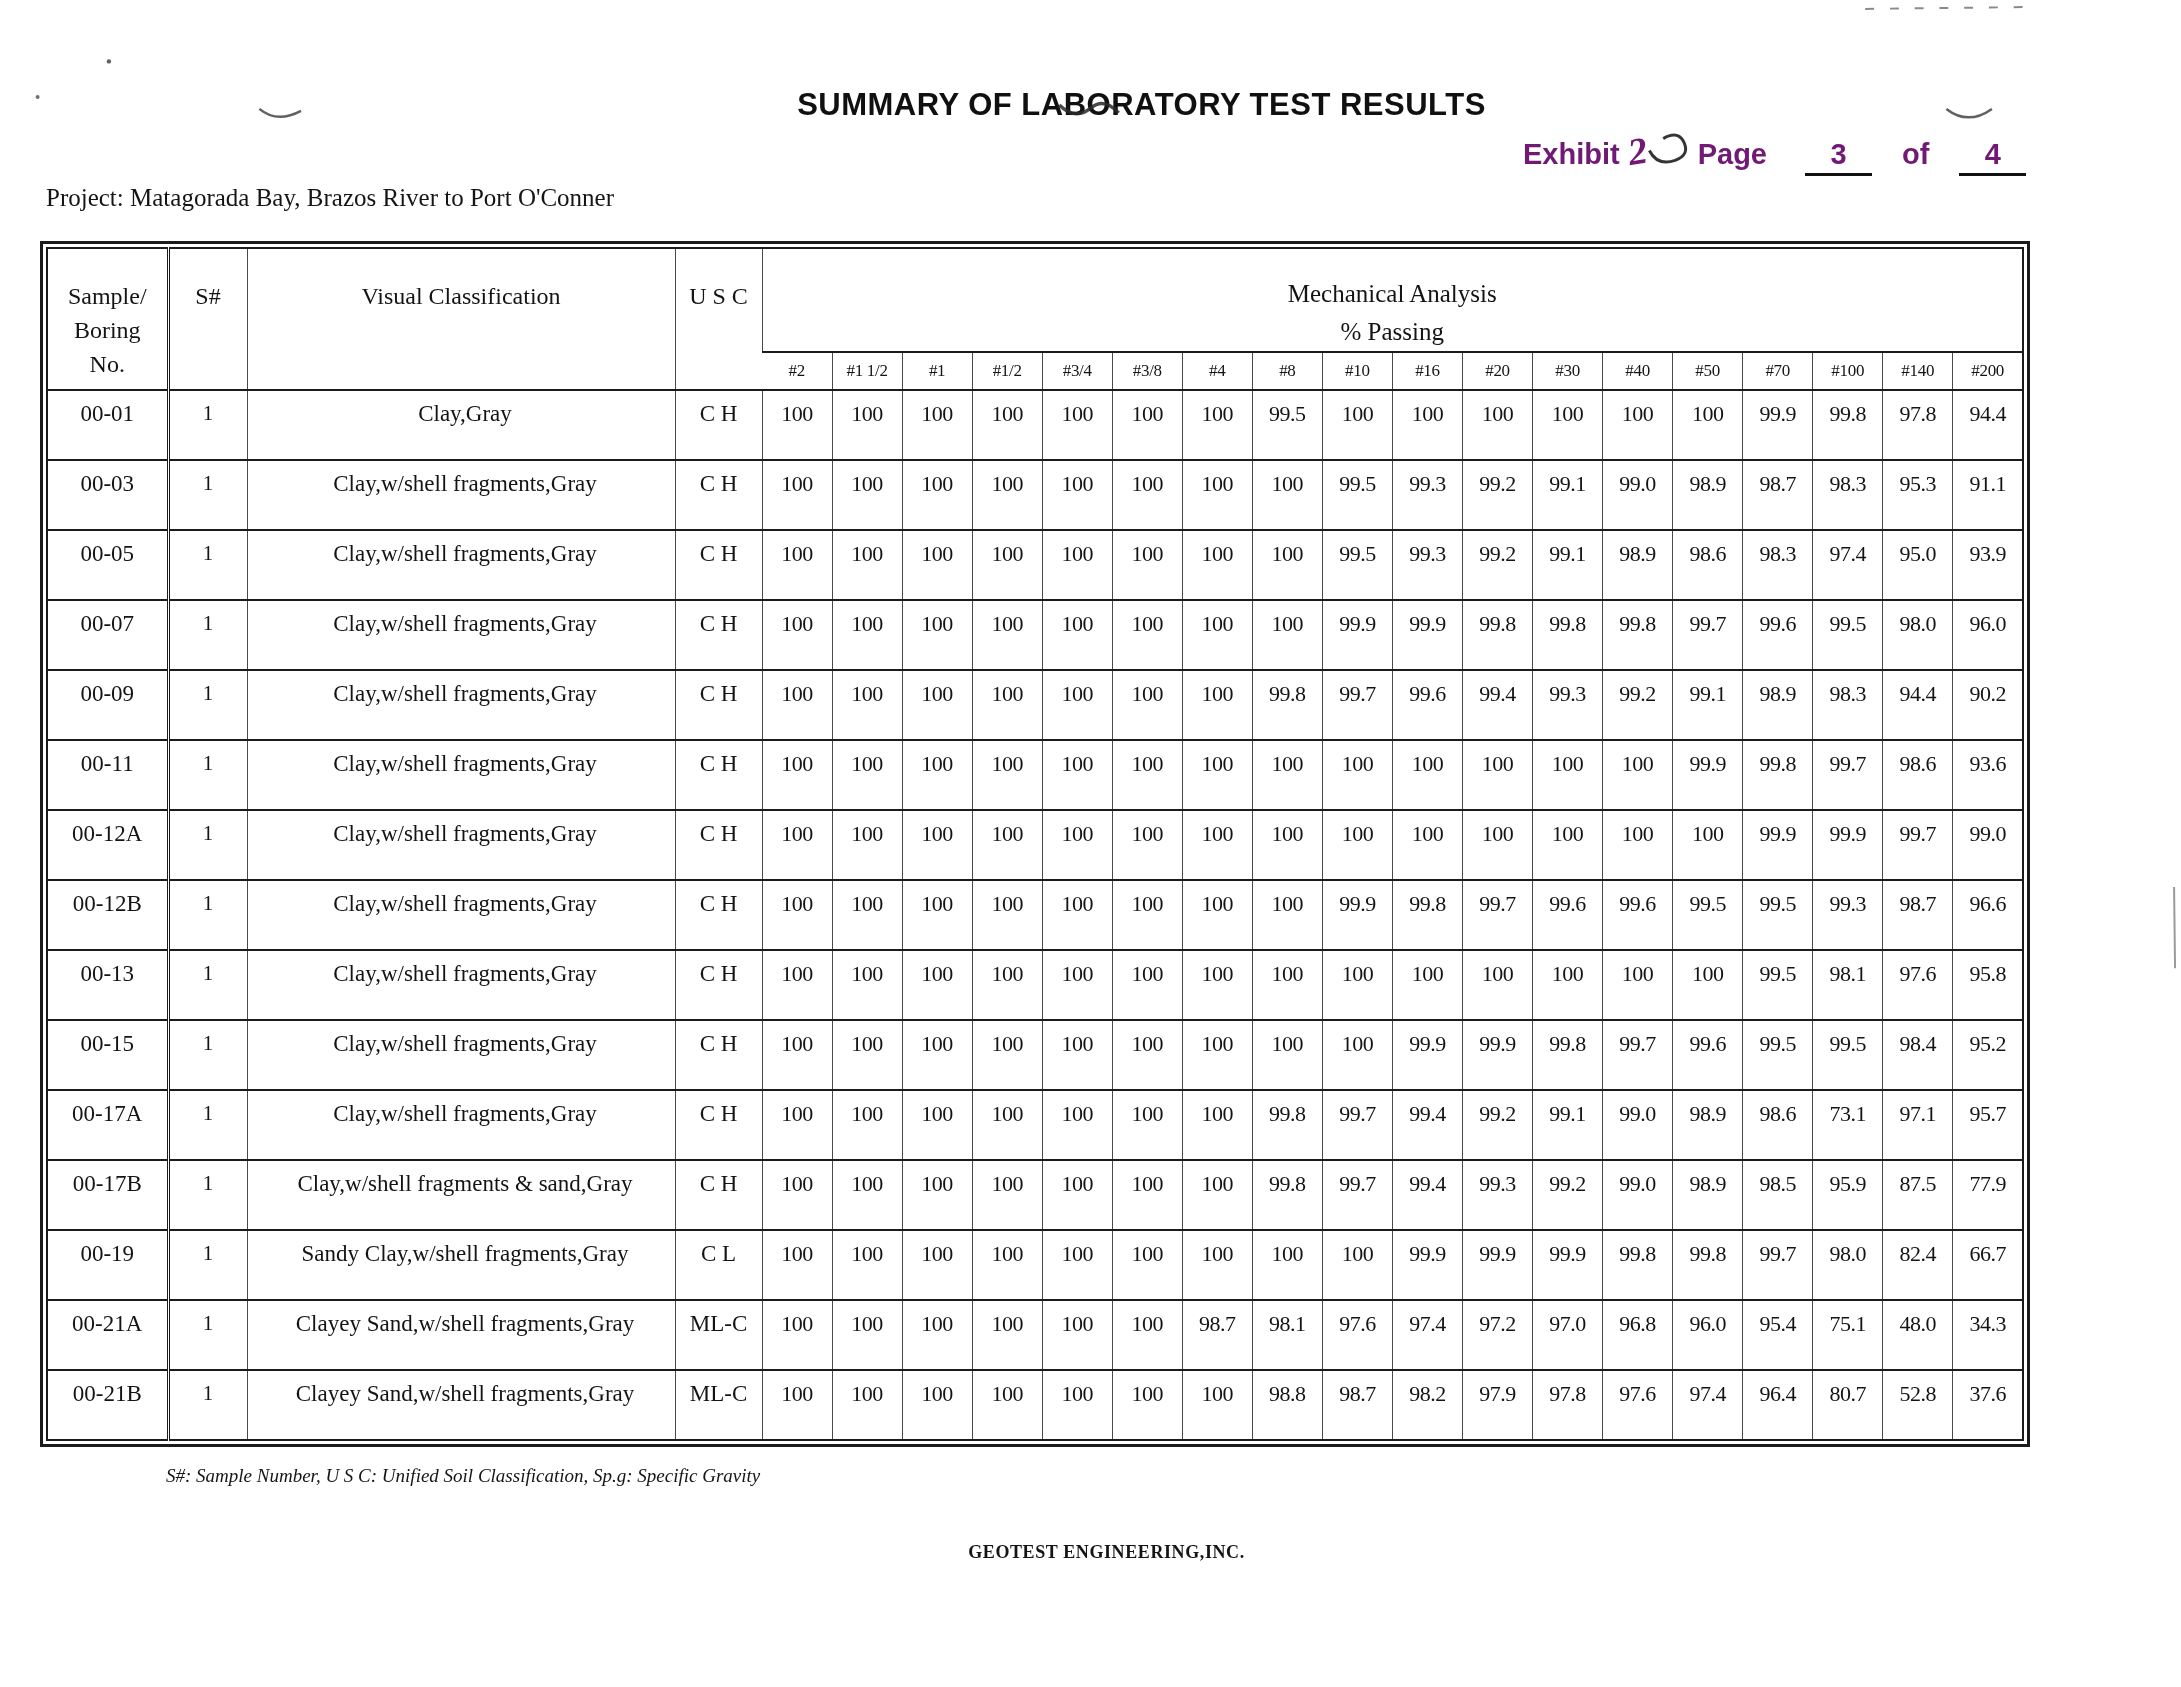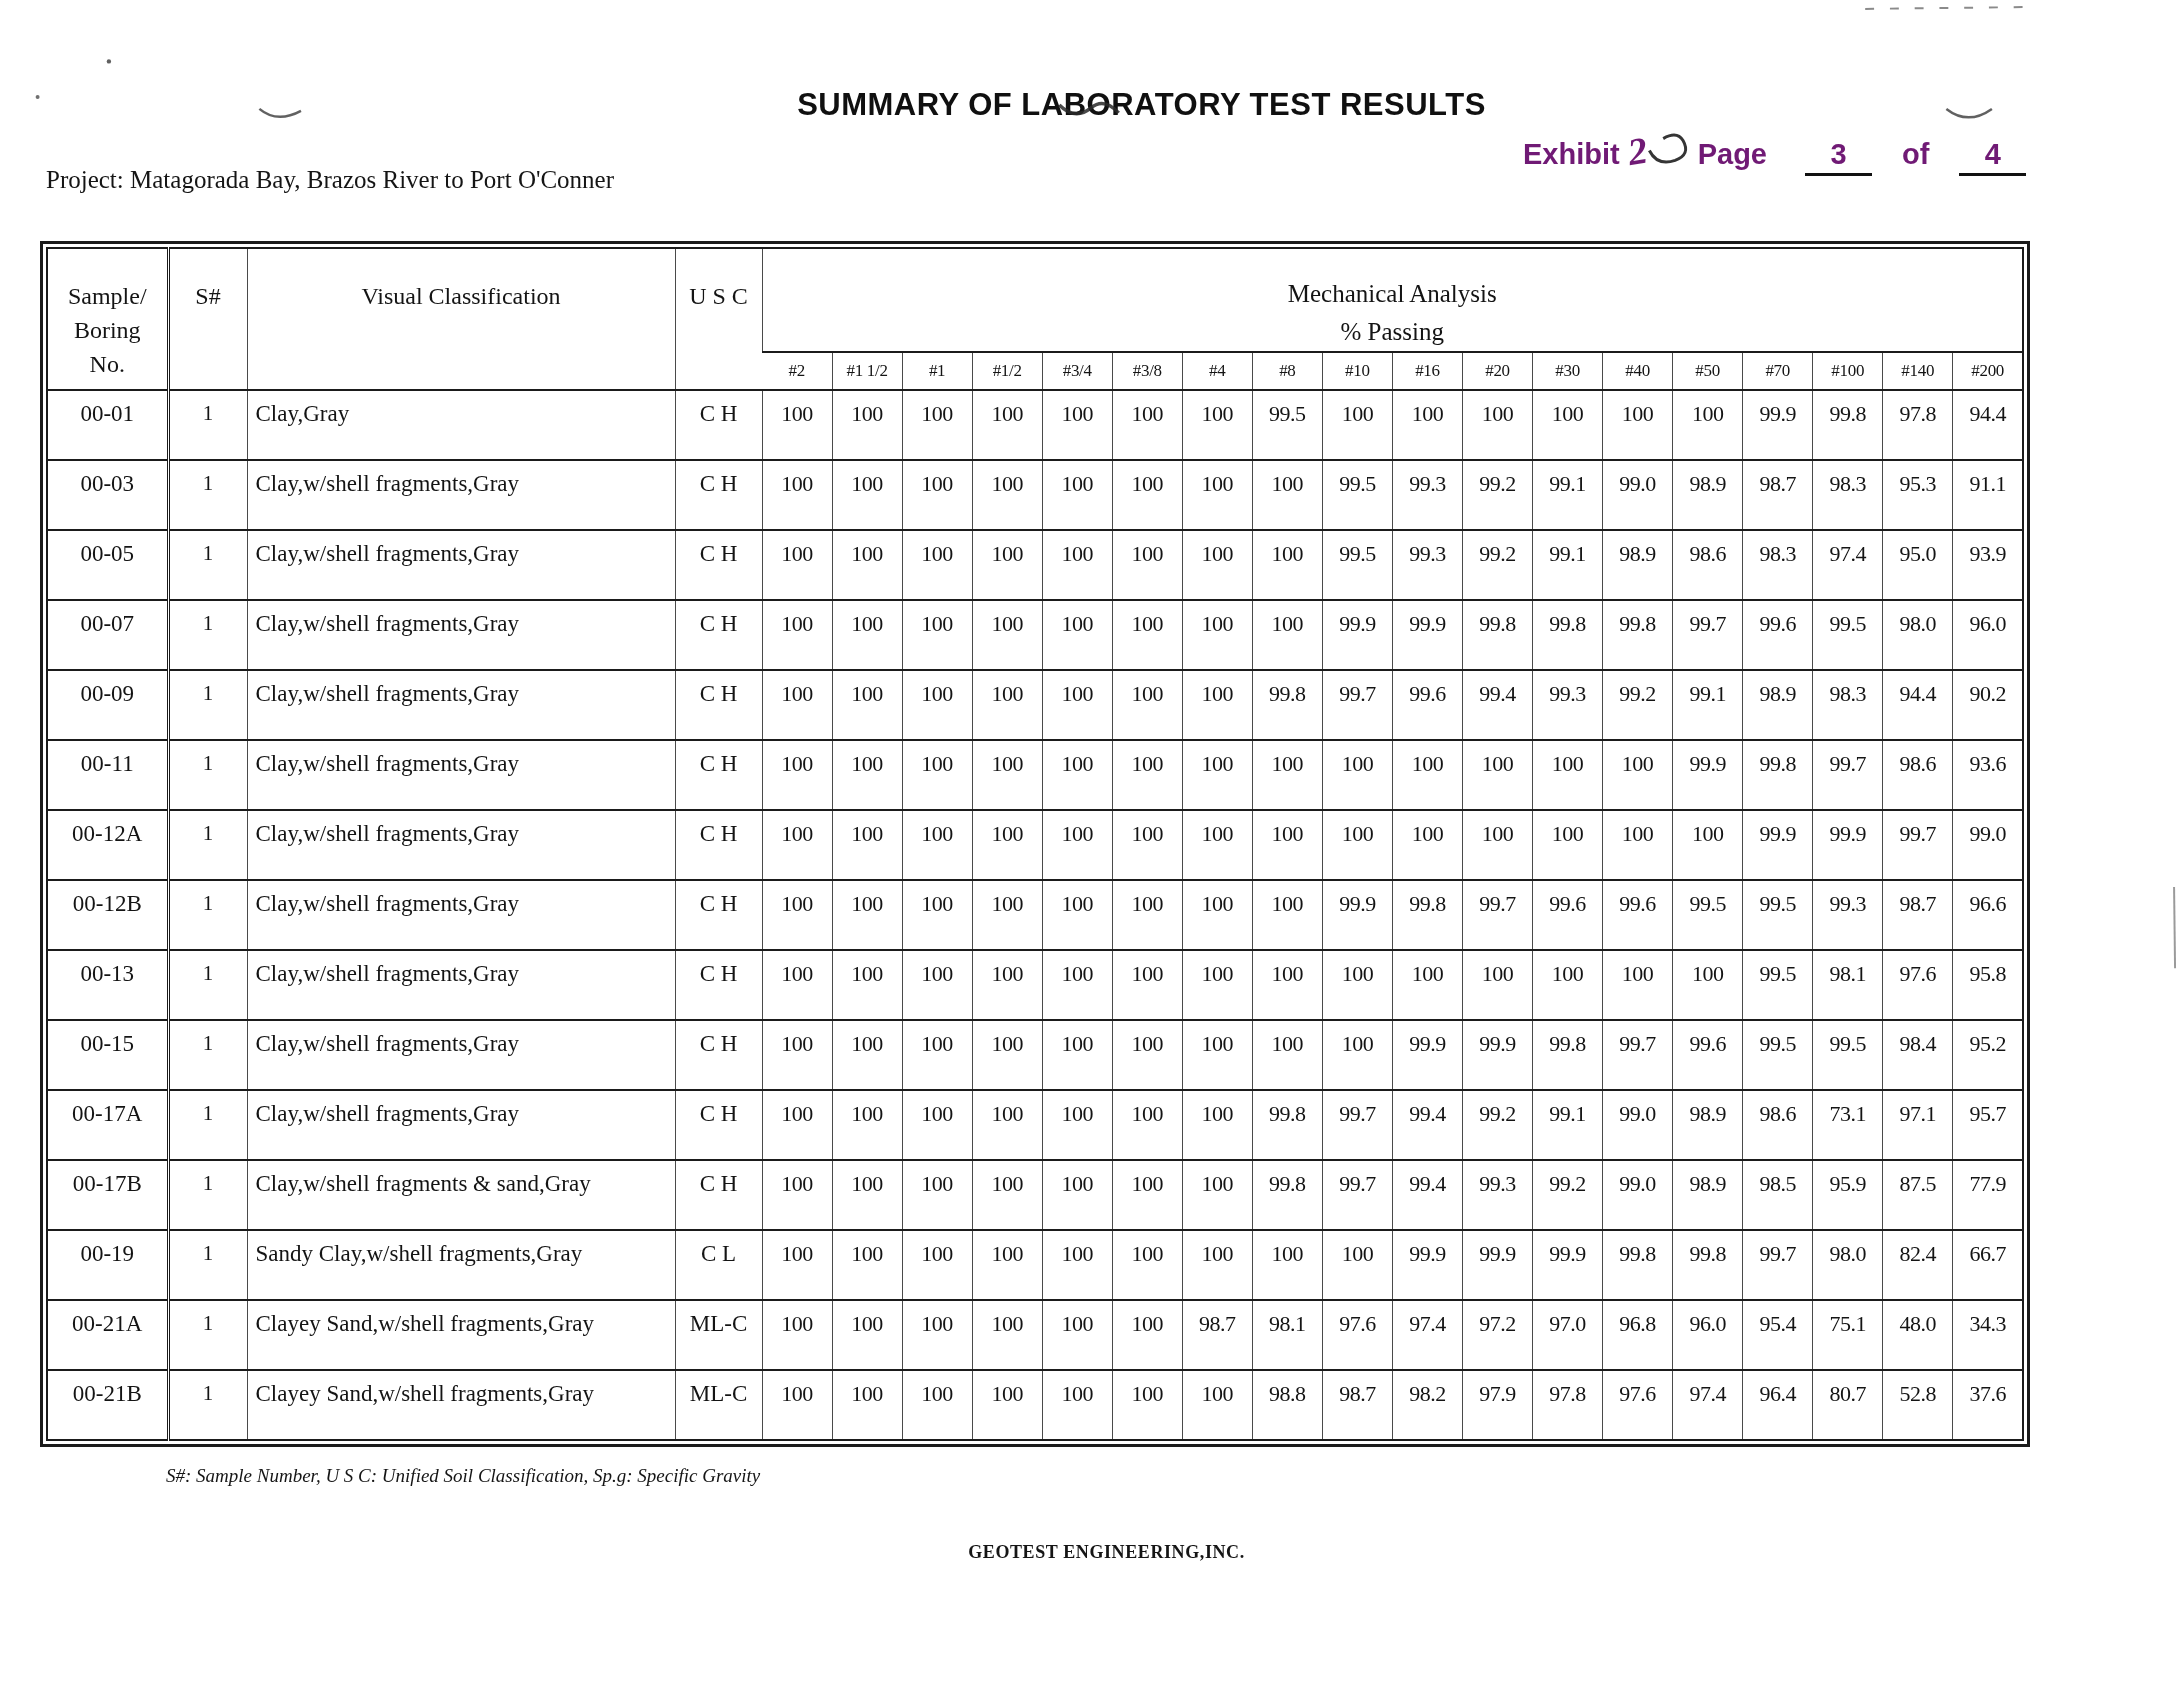--- a/index.html
+++ b/index.html
@@ -38,21 +38,21 @@
     margin-left: 8px;
   }
   .page-label { margin-left: 51px; }
   .of-label { margin-left: 30px; }
   .num-underline {
     display: inline-block; width: 67px; text-align: center;
     border-bottom: 3px solid #111; margin-left: 38px; padding-bottom: 2px;
   }
   .num-underline.last { margin-left: 30px; }
   .project-line {
-    position: absolute; top: 166px; left: 46px;
+    position: absolute; top: 184px; left: 46px;
     font-size: 25px;
   }
   .contract-line {
     position: absolute; top: 201px; left: 46px;
     font-size: 25px;
     width: 985px;
     border-bottom: 2px solid #1c1c1c;
     padding-bottom: 4px;
   }
   .table-wrap {
@@ -89,21 +89,21 @@
     vertical-align: middle;
     border-bottom: 2.5px solid #1b1b1b;
     letter-spacing: -0.3px;
   }
   tbody td {
     height: 70px; vertical-align: top; padding-top: 10px;
     font-size: 23px;
   }
   .sample-cell { text-align: center; }
   .s-cell { text-align: center; font-size: 21px; }
-  .visual-cell { text-align: left; padding-left: 8px; }
+  .visual-cell { text-align: center; padding-left: 8px; }
   .usc-cell { text-align: center; }
   .value-cell { text-align: center; font-size: 22px; letter-spacing: -0.5px; }
   .legend-line {
     position: absolute; top: 1465px; left: 166px;
     font-size: 19px;
     font-style: italic;
   }
   .company-line {
     position: absolute; top: 1542px; left: 0; right: 0;
     text-align: center; transform: translateX(16px);

